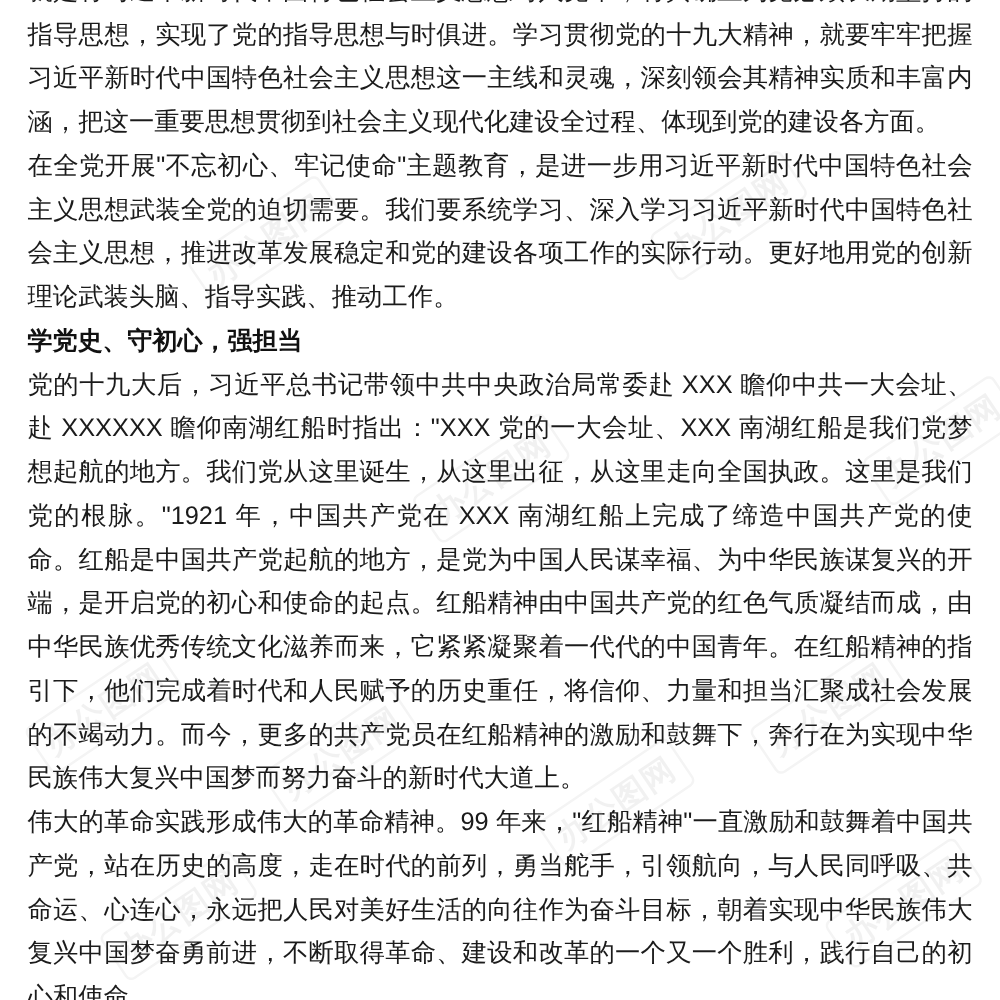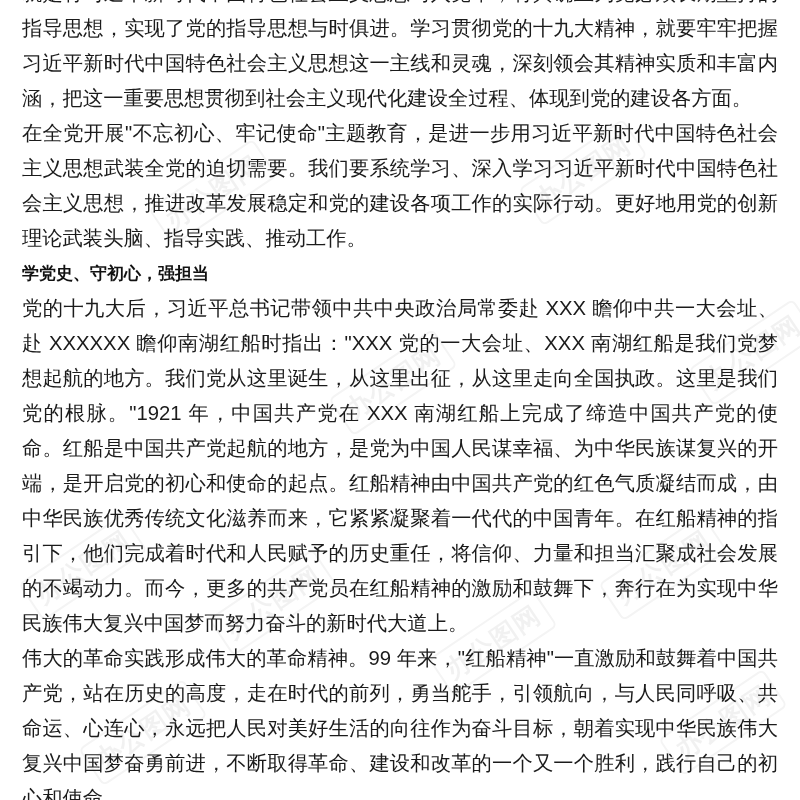--- a/index.html
+++ b/index.html
@@ -60,21 +60,21 @@
     color: #1b1b1b;
     text-align: justify;
     text-justify: inter-ideograph;
     margin: 0;
     text-indent: 0;
     word-break: break-all;
     font-weight: 400;
   }
 
   .doc-heading {
-    font-size: 17px;
+    font-size: 20px;
     line-height: 35px;
     color: #111111;
     font-weight: 700;
     margin: 0;
     text-align: left;
   }
 </style>
 </head>
 <body>
 

